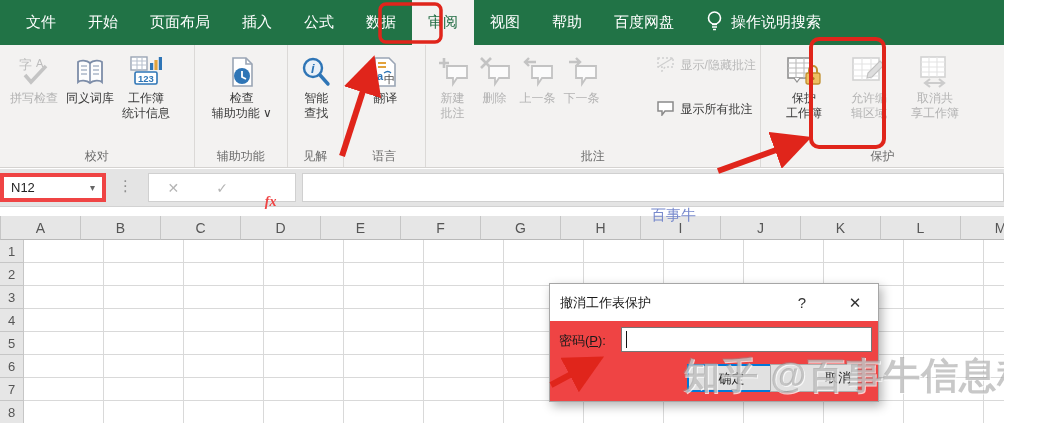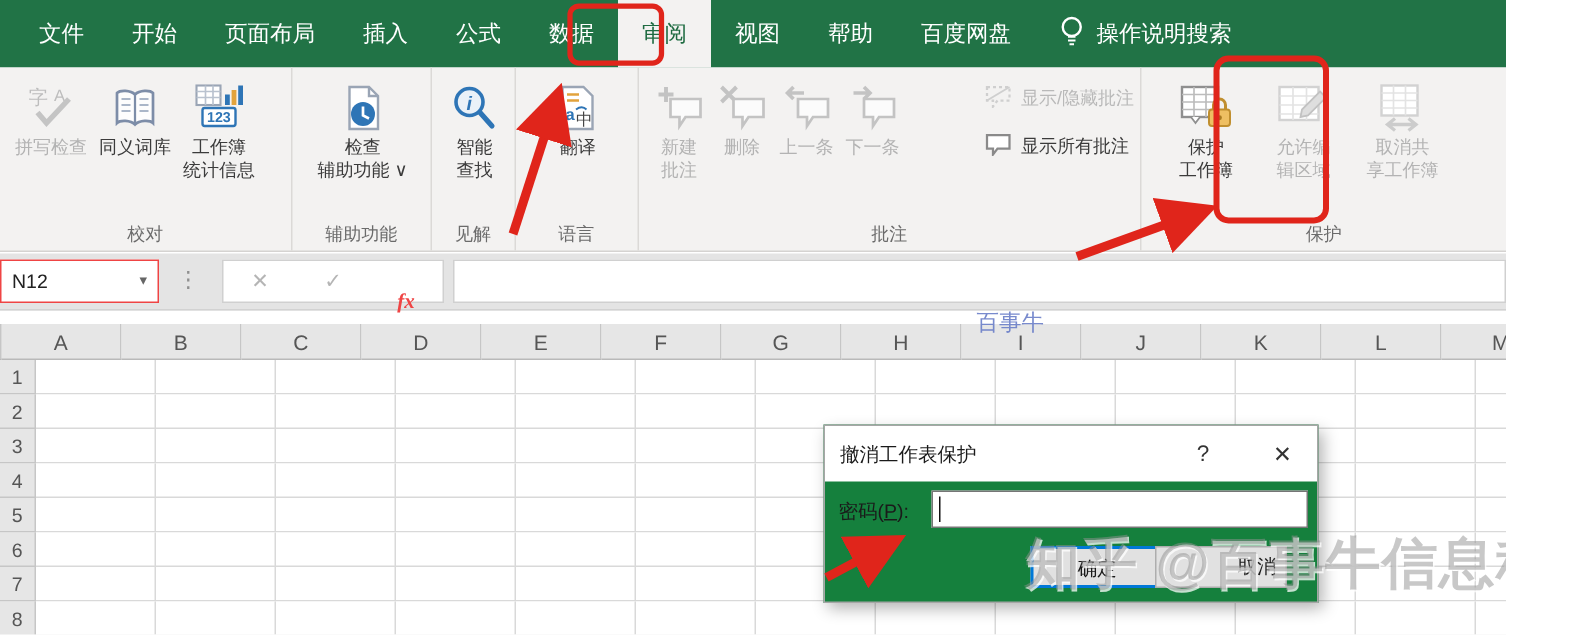--- a/index.html
+++ b/index.html
@@ -15,45 +15,45 @@
 
   
   .ribbon{position:absolute;top:45px;left:0;right:0;height:123px;background:#f3f2f1;border-bottom:1px solid #d5d3d1;display:flex;box-sizing:border-box;}
   .grp{box-sizing:border-box;border-right:1px solid #dbd9d7;display:flex;flex-direction:column;}
   .grp-body{flex:1;display:flex;align-items:flex-start;padding:5px 4px 0 6px;}
   .grp-label{height:21px;line-height:20px;text-align:center;font-size:12px;color:#6b6b6b;}
   .rbtn{display:flex;flex-direction:column;align-items:center;padding:3px 4px;cursor:default;}
   .rbtn .ric{height:38px;display:flex;align-items:center;justify-content:center;}
   .rlbl{font-size:12px;line-height:15px;color:#3b3b3b;text-align:center;white-space:nowrap;}
   .rbtn.disabled .rlbl{color:#b3b3b3;}
-  .stack{display:flex;flex-direction:column;margin-left:52px;margin-top:6px;gap:13px;}
+  .stack{display:flex;flex-direction:column;margin-left:52px;margin-top:6px;gap:25px;}
   .srow{display:flex;align-items:center;gap:6px;font-size:12px;color:#3b3b3b;white-space:nowrap;}
   .srow.disabled{color:#b9b9b9;}
 
   
   .frow{position:absolute;top:169px;left:0;right:0;height:38px;background:#e4e4e4;border-bottom:1px solid #d2d2d2;box-sizing:border-box;}
-  .namebox{position:absolute;left:0;top:4px;width:106px;height:29px;background:#fff;border:1px solid #ef4444;box-sizing:border-box;display:flex;align-items:center;font-size:13px;color:#222;padding-left:7px;}
+  .namebox{position:absolute;left:0;top:4px;width:106px;height:29px;background:#fff;border:4px solid #ef4444;box-sizing:border-box;display:flex;align-items:center;font-size:13px;color:#222;padding-left:7px;}
   .namebox .dd{margin-left:auto;margin-right:7px;color:#666;font-size:10px;}
   .vdots{position:absolute;left:118px;top:8px;color:#8f8f8f;font-size:15px;letter-spacing:0;}
   .fxbox{position:absolute;left:148px;top:4px;width:148px;height:29px;background:#fff;border:1px solid #d0d0d0;box-sizing:border-box;display:flex;align-items:center;justify-content:space-around;color:#b5b5b5;font-size:14px;}
   .fxbox .fx{color:#ef4444;font-family:"Liberation Serif","DejaVu Serif",serif;font-style:italic;font-weight:bold;margin-top:28px;}
   .fbar{position:absolute;left:302px;top:4px;right:0;height:29px;background:#fff;border:1px solid #d0d0d0;box-sizing:border-box;}
 
   
   .grid{position:absolute;top:216px;left:0;right:0;bottom:0;overflow:hidden;}
   .hdr-row{display:flex;height:24px;}
   .corner{width:24px;height:24px;background:#e6e6e6;border-right:1px solid #c6c6c6;border-bottom:1px solid #b9b9b9;box-sizing:border-box;position:relative;}
   .corner:after{content:"";position:absolute;right:2px;bottom:2px;width:0;height:0;border-left:13px solid transparent;border-bottom:13px solid #b4b4b4;}
   .colh{width:80px;height:24px;background:#e6e6e6;border-right:1px solid #c6c6c6;border-bottom:1px solid #b9b9b9;box-sizing:border-box;display:flex;align-items:center;justify-content:center;font-size:14px;color:#565656;flex:none;}
   .grow{display:flex;height:23px;}
   .rowh{width:24px;background:#e6e6e6;border-right:1px solid #c6c6c6;border-bottom:1px solid #c6c6c6;box-sizing:border-box;display:flex;align-items:center;justify-content:center;font-size:13px;color:#565656;flex:none;}
   .cell{width:80px;border-right:1px solid #d9d9d9;border-bottom:1px solid #d9d9d9;box-sizing:border-box;background:#fff;flex:none;}
 
   
-  .dialog{position:absolute;left:549px;top:283px;width:330px;height:119px;background:#15803d;border:1px solid #a6a6a6;box-sizing:border-box;box-shadow:3px 4px 10px rgba(0,0,0,.3);z-index:10;font-size:13px;color:#1a1a1a;}
+  .dialog{position:absolute;left:549px;top:283px;width:330px;height:119px;background:#ef4444;border:1px solid #a6a6a6;box-sizing:border-box;box-shadow:3px 4px 10px rgba(0,0,0,.3);z-index:10;font-size:13px;color:#1a1a1a;}
   .dlg-title{height:37px;background:#fff;display:flex;align-items:center;padding-left:10px;position:relative;}
   .dlg-help{position:absolute;left:237px;top:0;width:30px;height:37px;display:flex;align-items:center;justify-content:center;color:#333;font-size:15px;}
   .dlg-close{position:absolute;right:4px;top:0;width:38px;height:37px;display:flex;align-items:center;justify-content:center;color:#333;font-size:15px;}
   .pw-label{position:absolute;left:9px;top:48px;}
   .pw-label .u{text-decoration:underline;}
   .pw-input{position:absolute;left:71px;top:43px;width:251px;height:25px;background:#fff;border:1px solid #767676;box-sizing:border-box;font-size:13px;padding:2px 4px;font-family:inherit;}
   .caret{position:absolute;left:76px;top:47px;width:1px;height:17px;background:#111;}
   .dbtn{position:absolute;top:80px;height:28px;background:#e1e1e1;border:1px solid #adadad;box-sizing:border-box;font-size:13px;text-align:center;line-height:25px;cursor:default;}
   .dbtn.ok{left:137px;width:89px;border:2px solid #0078d7;}
   .dbtn.cancel{left:220px;width:88px;padding-left:48px;}

